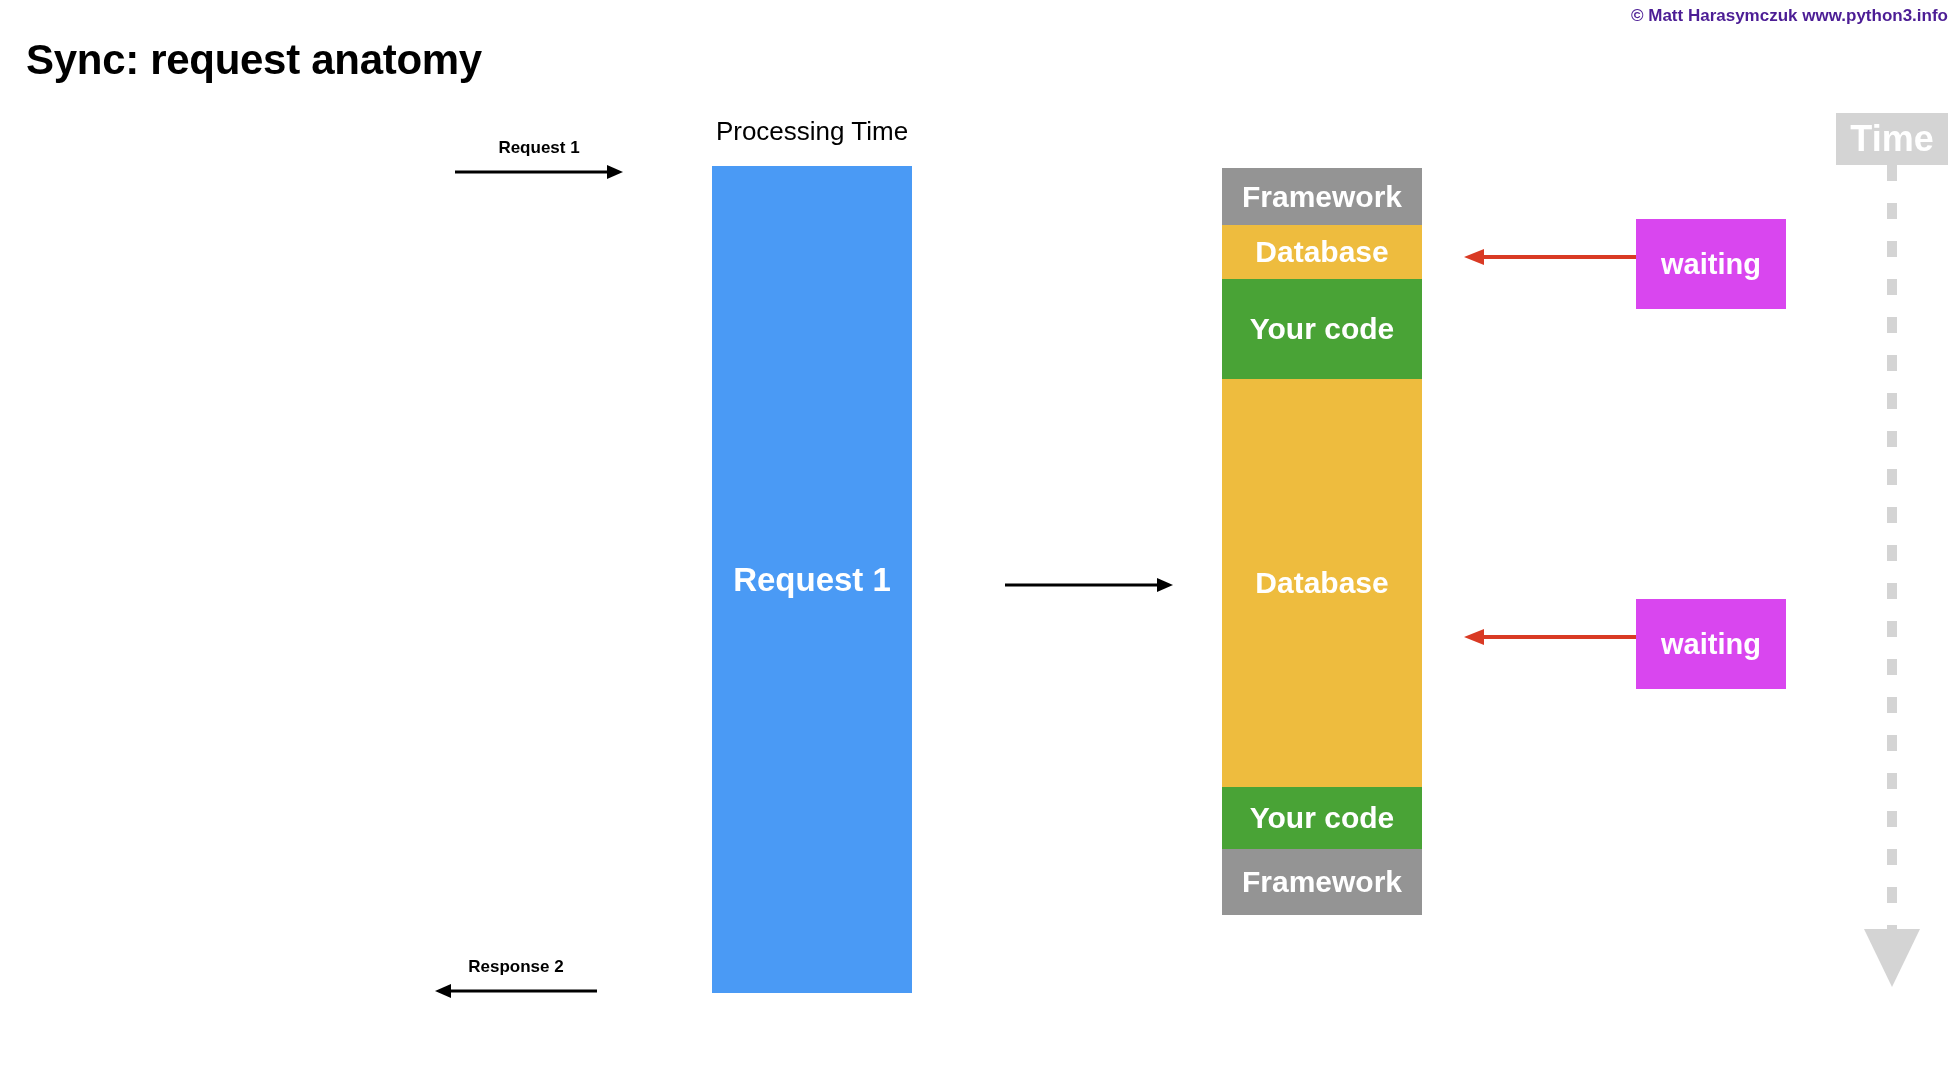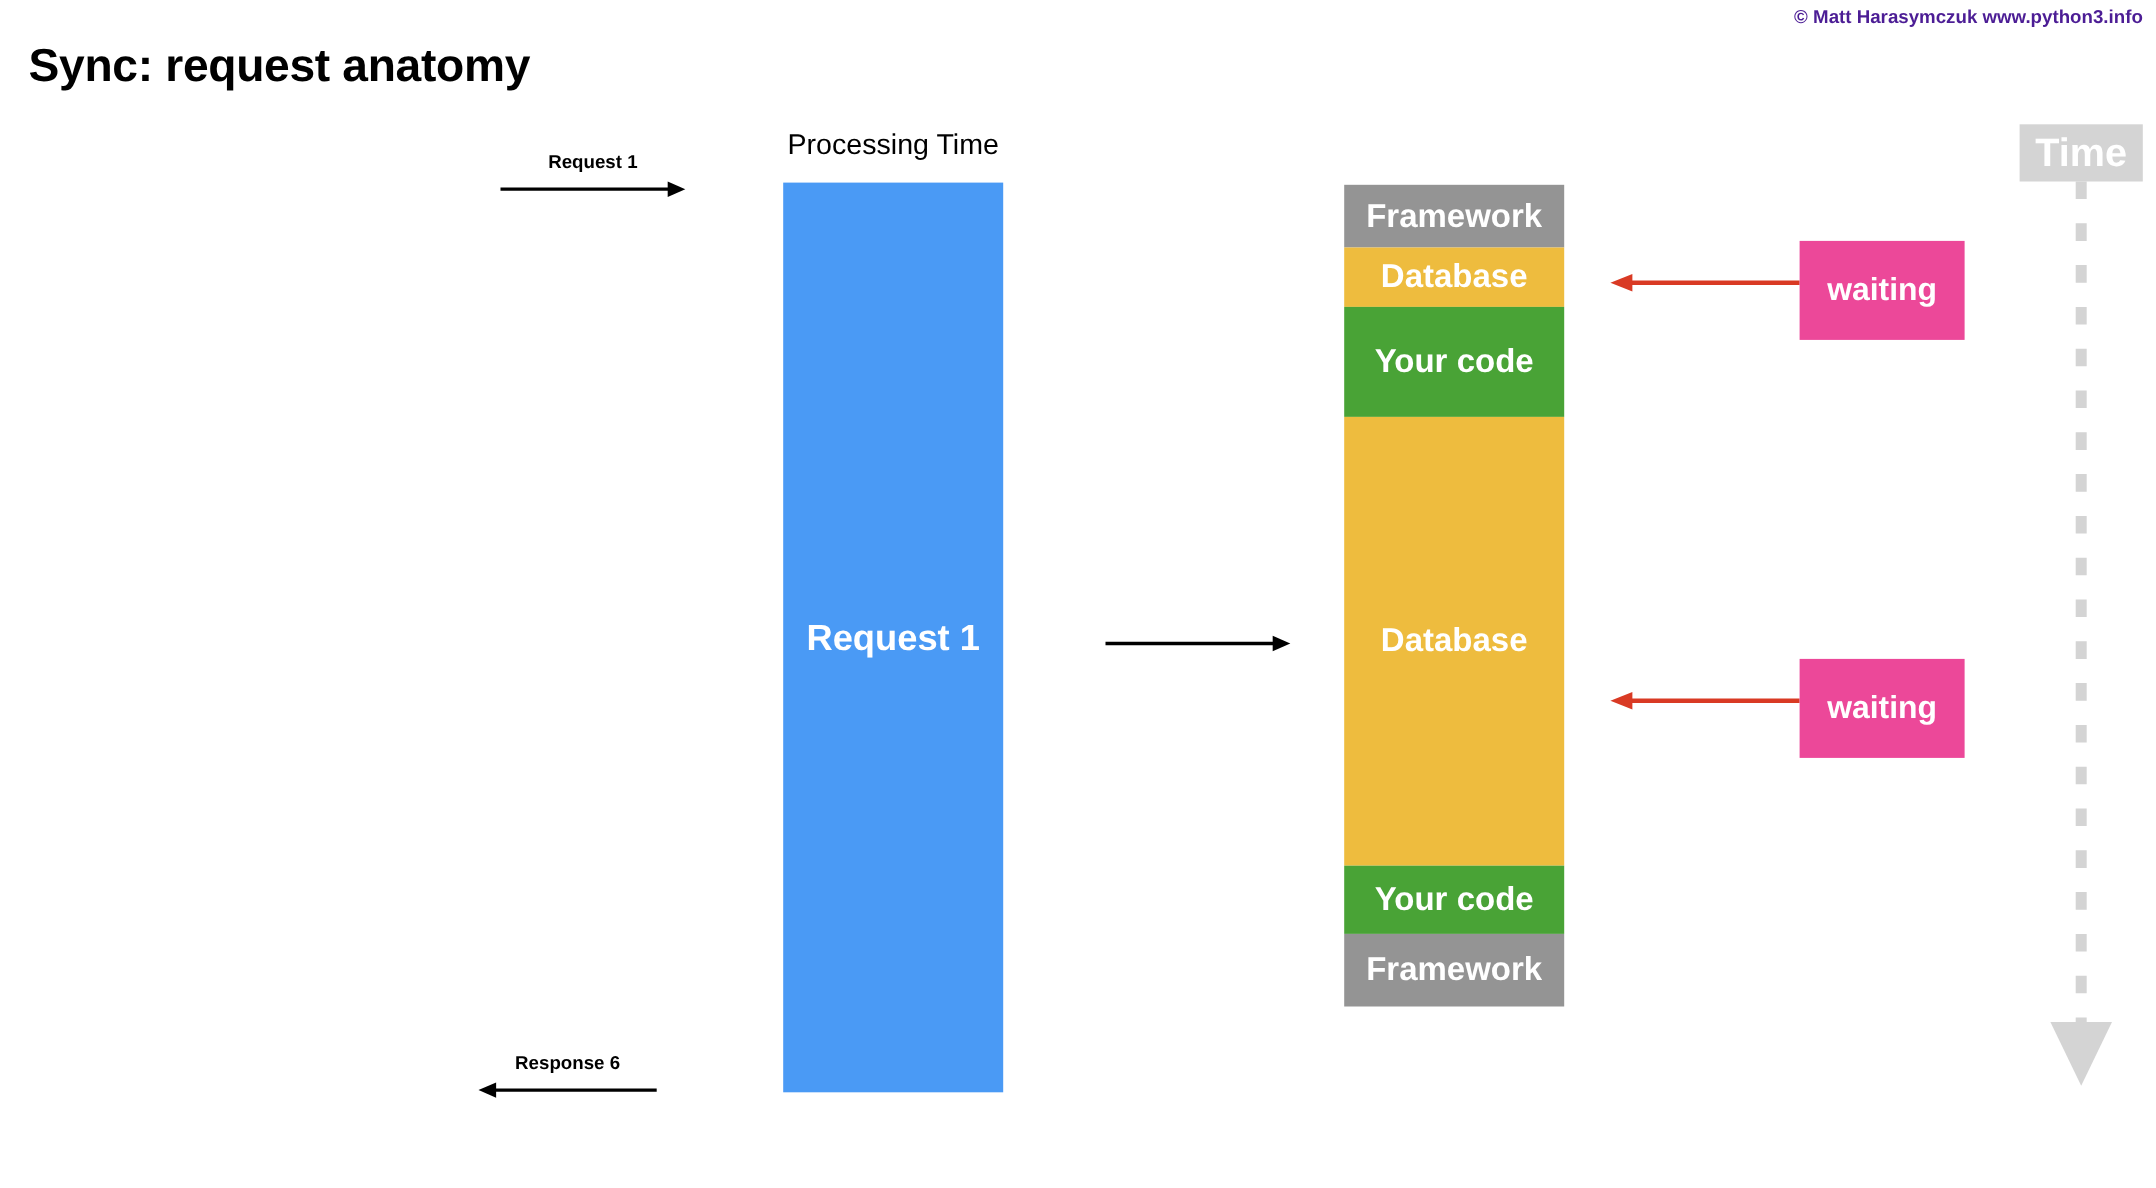--- a/index.html
+++ b/index.html
@@ -131,21 +131,21 @@
     font-weight: 600;
     white-space: nowrap;
     overflow: hidden;
   }
 
   
   .waiting-box {
     position: absolute;
     width: 150px;
     height: 90px;
-    background: #ec4899;
+    background: #d946ef;
     display: flex;
     align-items: center;
     justify-content: center;
     font-size: 29px;
     font-weight: 600;
     color: #ffffff;
     white-space: nowrap;
   }
 
   
@@ -195,21 +195,21 @@
   </div>
 
   <div class="arrow" style="left:1005px; top:573px; width:168px; height:24px;">
     <svg width="168" height="24" viewBox="0 0 168 24">
       <line x1="0" y1="12" x2="155" y2="12" stroke="#000000" stroke-width="3"></line>
       <polygon points="168,12 152,5 152,19" fill="#000000"></polygon>
     </svg>
   </div>
 
   <div class="arrow" style="left:435px; top:979px; width:162px; height:24px;">
-    <div class="arrow-label" style="top:-22px;">Response 6</div>
+    <div class="arrow-label" style="top:-22px;">Response 2</div>
     <svg width="162" height="24" viewBox="0 0 162 24">
       <line x1="162" y1="12" x2="14" y2="12" stroke="#000000" stroke-width="3"></line>
       <polygon points="0,12 16,5 16,19" fill="#000000"></polygon>
     </svg>
   </div>
 
   <div class="stack">
       <div class="stack-seg" style="background: rgb(148, 148, 148); height: 6.9%;">
         <span>Framework</span>
       </div>

